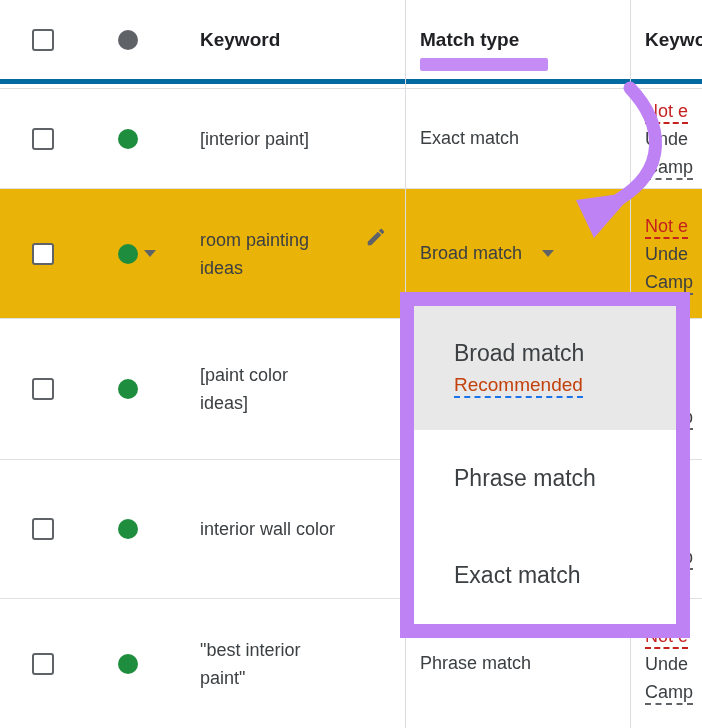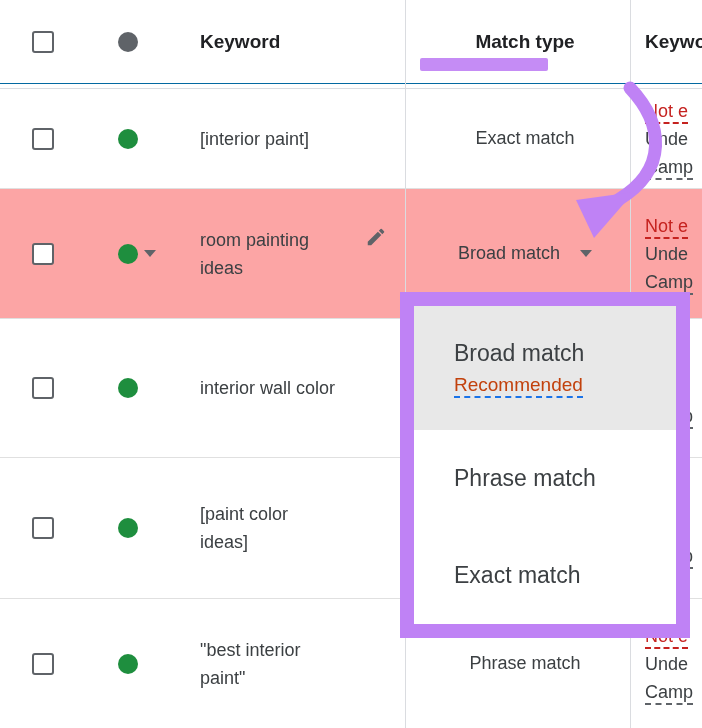--- a/index.html
+++ b/index.html
@@ -8,24 +8,24 @@
 
   #app { position:relative; width:702px; height:728px; background:#fff; overflow:hidden; }
 
   
   .trow {
     display:grid;
     grid-template-columns:88px 112px 205px 225px 1fr;
     align-items:center;
     position:relative;
   }
-  .hdr { height:84px; border-bottom:1px solid #0369a1; font-weight:bold; font-size:19px; color:#202124; }
+  .hdr { height:84px; border-bottom:5px solid #0369a1; font-weight:bold; font-size:19px; color:#202124; }
   .hdr-sep { height:5px; border-bottom:1px solid #dadce0; }
   .r { border-bottom:1px solid #e0e0e0; font-size:18px; }
-  .r.active { background:#fca5a5; }
+  .r.active { background:#eab308; }
 
   .vline { position:absolute; top:0; bottom:0; width:1px; background:#dadce0; z-index:2; }
   .vline.v1 { left:405px; }
   .vline.v2 { left:630px; }
 
   
   .c-check { display:flex; align-items:center; }
   .checkbox { display:block; width:22px; height:22px; margin-left:32px;
               border:2px solid #5f6368; border-radius:3px; background:#fff; }
   .c-dot { display:flex; align-items:center; }
@@ -33,21 +33,21 @@
   .dot.green { background:#1e8e3e; }
   .dot.gray  { background:#5f6368; }
   .caret { width:0; height:0; border-left:6px solid transparent; border-right:6px solid transparent;
            border-top:7px solid #5f6368; display:inline-block; }
   .dot-caret { margin-left:6px; }
 
   .c-kw { display:flex; align-items:flex-start; justify-content:space-between; padding-right:18px; }
   .kw-text { width:140px; line-height:28px; }
   .pencil { flex:0 0 auto; }
 
-  .c-match { display:flex; align-items:center; padding-left:15px; position:relative; height:100%;justify-content:center; }
+  .c-match { display:flex; align-items:center; padding-left:15px; position:relative; height:100%; }
   .match-caret { margin-left:20px; }
   .mt-highlight { position:absolute; left:15px; top:58px; width:128px; height:13px;
                   background:#c58cf5; border-radius:2px; }
 
   .c-status { padding-left:15px; line-height:28px; white-space:nowrap; overflow:visible; }
   .st { height:28px; }
   .red { color:#c5221f; }
   .rdash { border-bottom:2px dashed #c5221f; padding-bottom:1px; }
   .kdash { border-bottom:2px dashed #5f6368; padding-bottom:1px; }
 
@@ -127,49 +127,49 @@
       <span>Broad match</span>
       <span class="caret match-caret"></span>
     </div>
     <div class="c-status">
       <div class="st"><span class="red rdash">Not e</span></div>
       <div class="st"><span>Unde</span></div>
       <div class="st"><span class="kdash">Camp</span></div>
     </div>
   </div>
 
+  <div class="trow r" style="height:141px">
+    <div class="c-check">
+      <span class="checkbox"></span>
+    </div>
+    <div class="c-dot">
+      <span class="dot green"></span>
+    </div>
+    <div class="c-kw">
+      <div class="kw-text">[paint color ideas]</div>
+    </div>
+    <div class="c-match">
+      <span></span>
+    </div>
+    <div class="c-status">
+      <div class="st"><span class="red rdash">Not e</span></div>
+      <div class="st"><span>Unde</span></div>
+      <div class="st"><span class="kdash">Camp</span></div>
+    </div>
+  </div>
+
   <div class="trow r" style="height:139px">
     <div class="c-check">
       <span class="checkbox"></span>
     </div>
     <div class="c-dot">
       <span class="dot green"></span>
     </div>
     <div class="c-kw">
       <div class="kw-text">interior wall color</div>
-    </div>
-    <div class="c-match">
-      <span></span>
-    </div>
-    <div class="c-status">
-      <div class="st"><span class="red rdash">Not e</span></div>
-      <div class="st"><span>Unde</span></div>
-      <div class="st"><span class="kdash">Camp</span></div>
-    </div>
-  </div>
-
-  <div class="trow r" style="height:141px">
-    <div class="c-check">
-      <span class="checkbox"></span>
-    </div>
-    <div class="c-dot">
-      <span class="dot green"></span>
-    </div>
-    <div class="c-kw">
-      <div class="kw-text">[paint color ideas]</div>
     </div>
     <div class="c-match">
       <span></span>
     </div>
     <div class="c-status">
       <div class="st"><span class="red rdash">Not e</span></div>
       <div class="st"><span>Unde</span></div>
       <div class="st"><span class="kdash">Camp</span></div>
     </div>
   </div>

